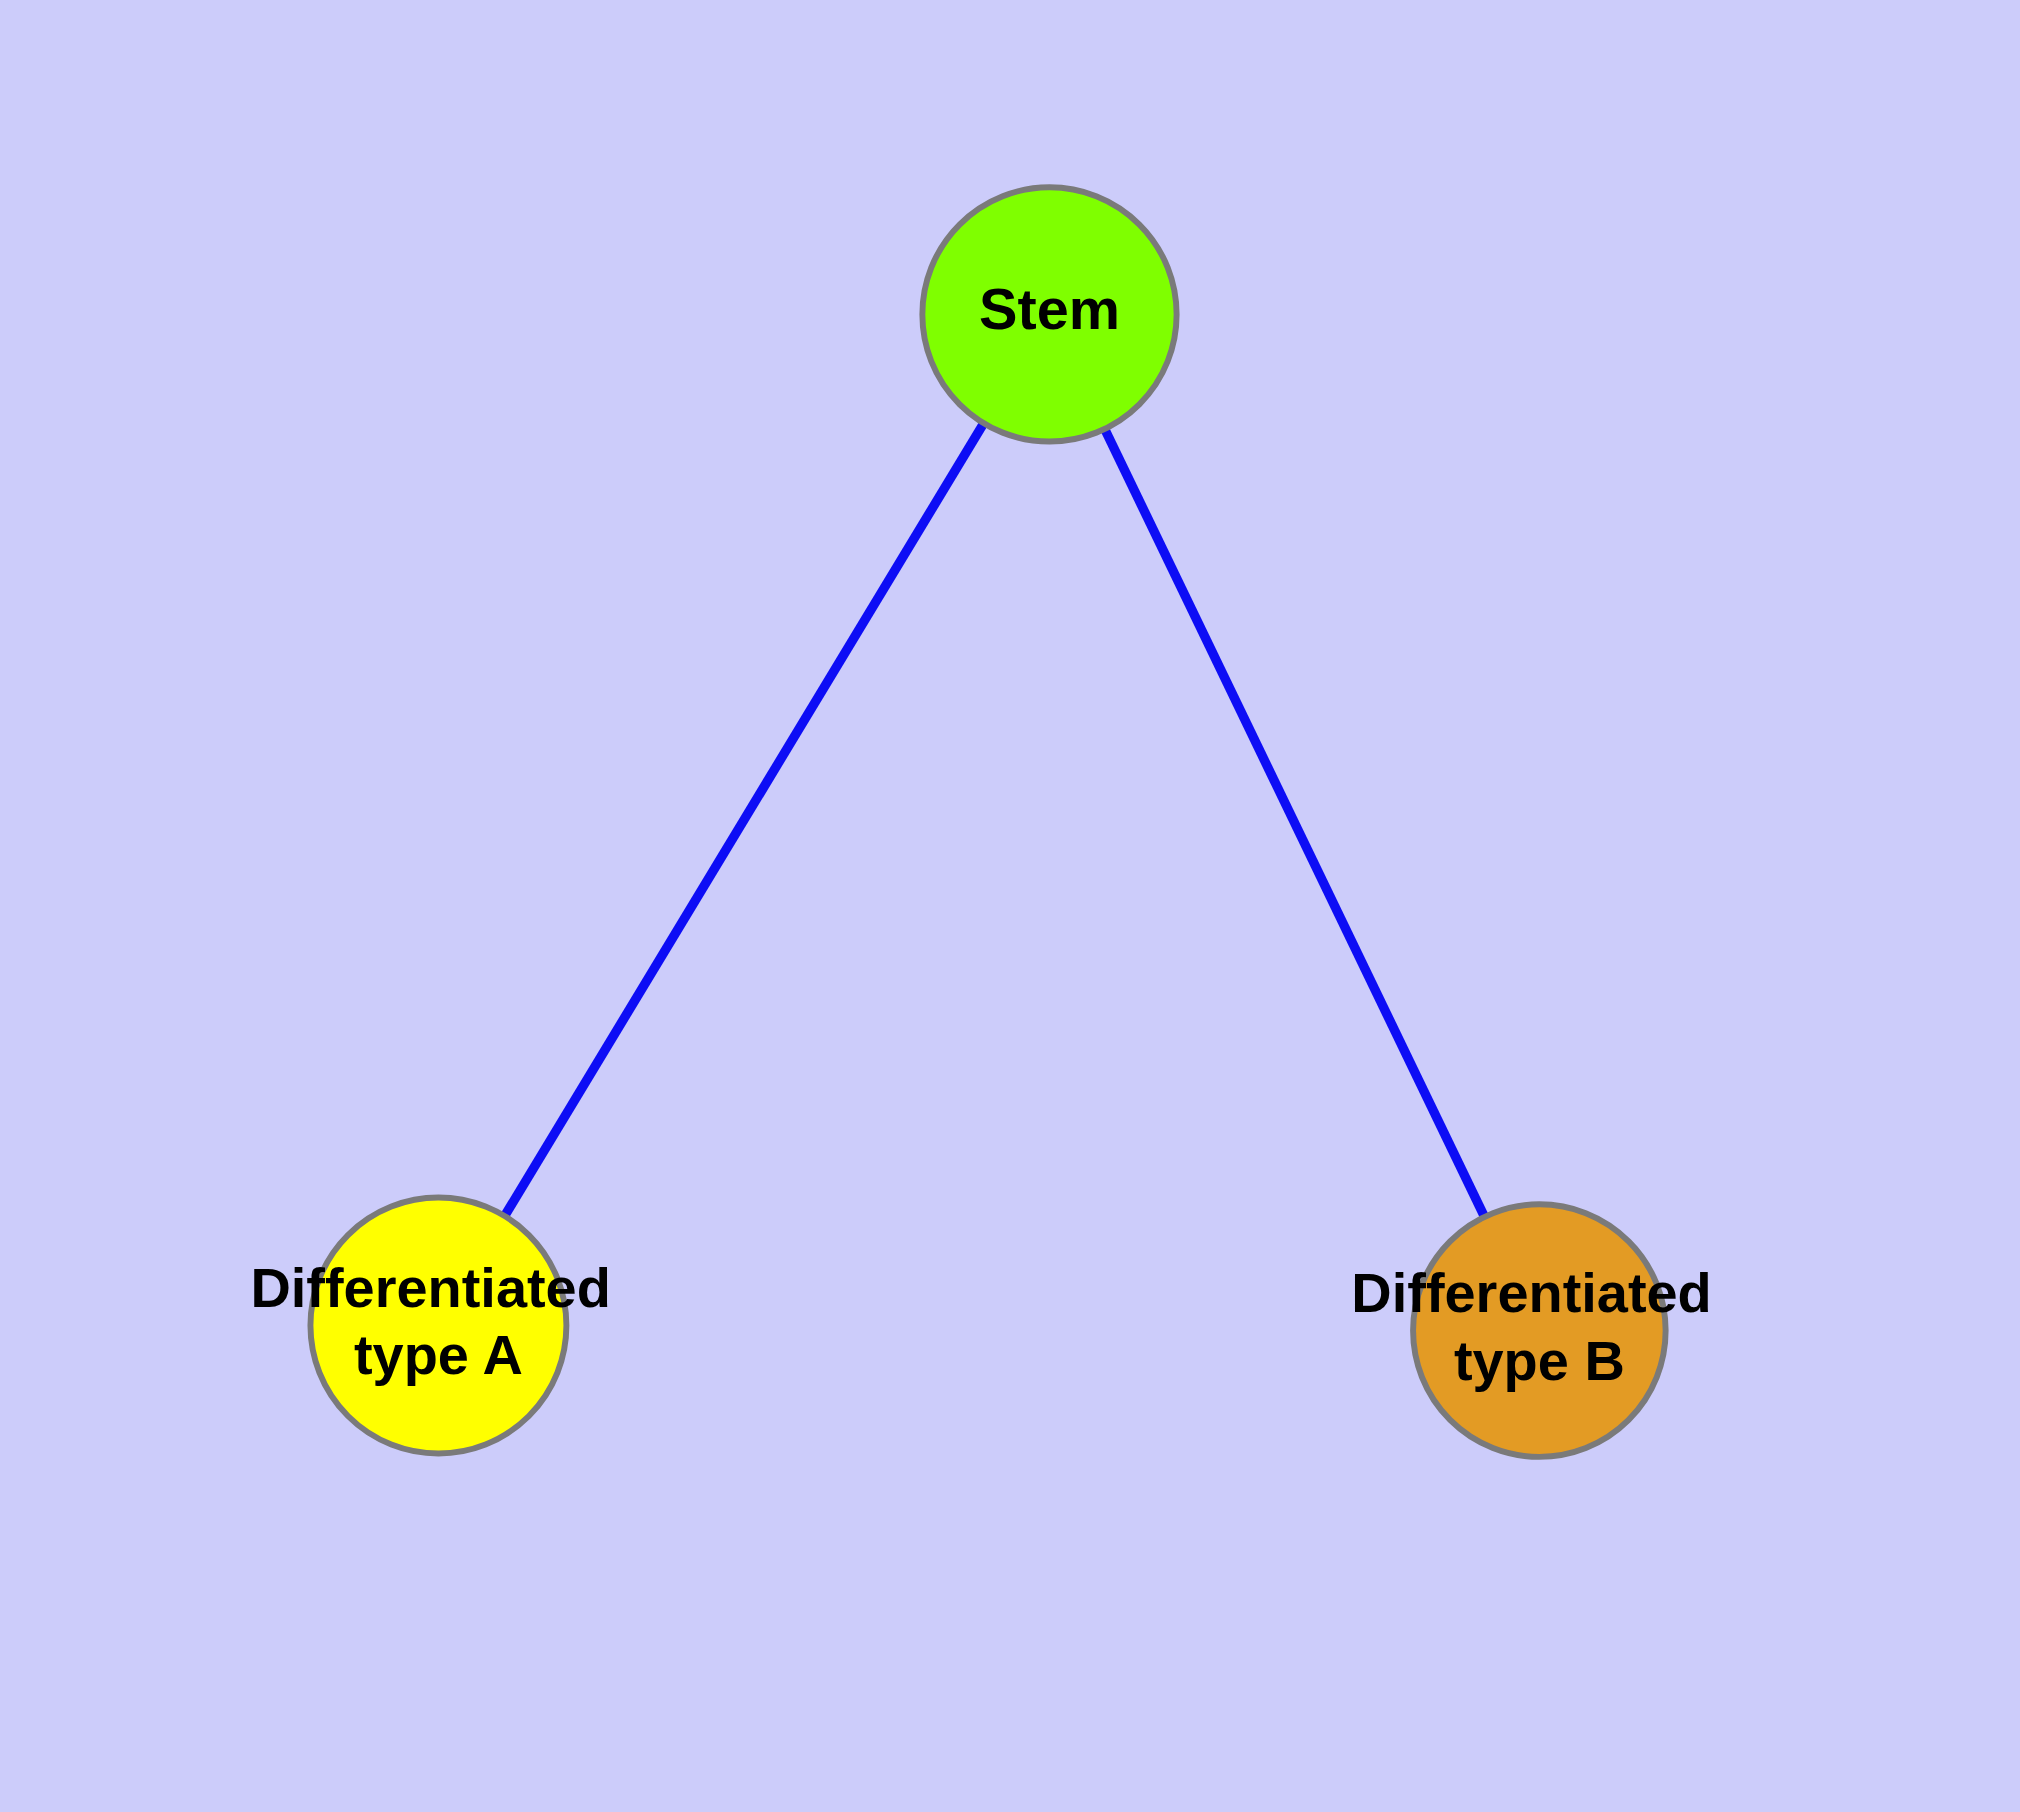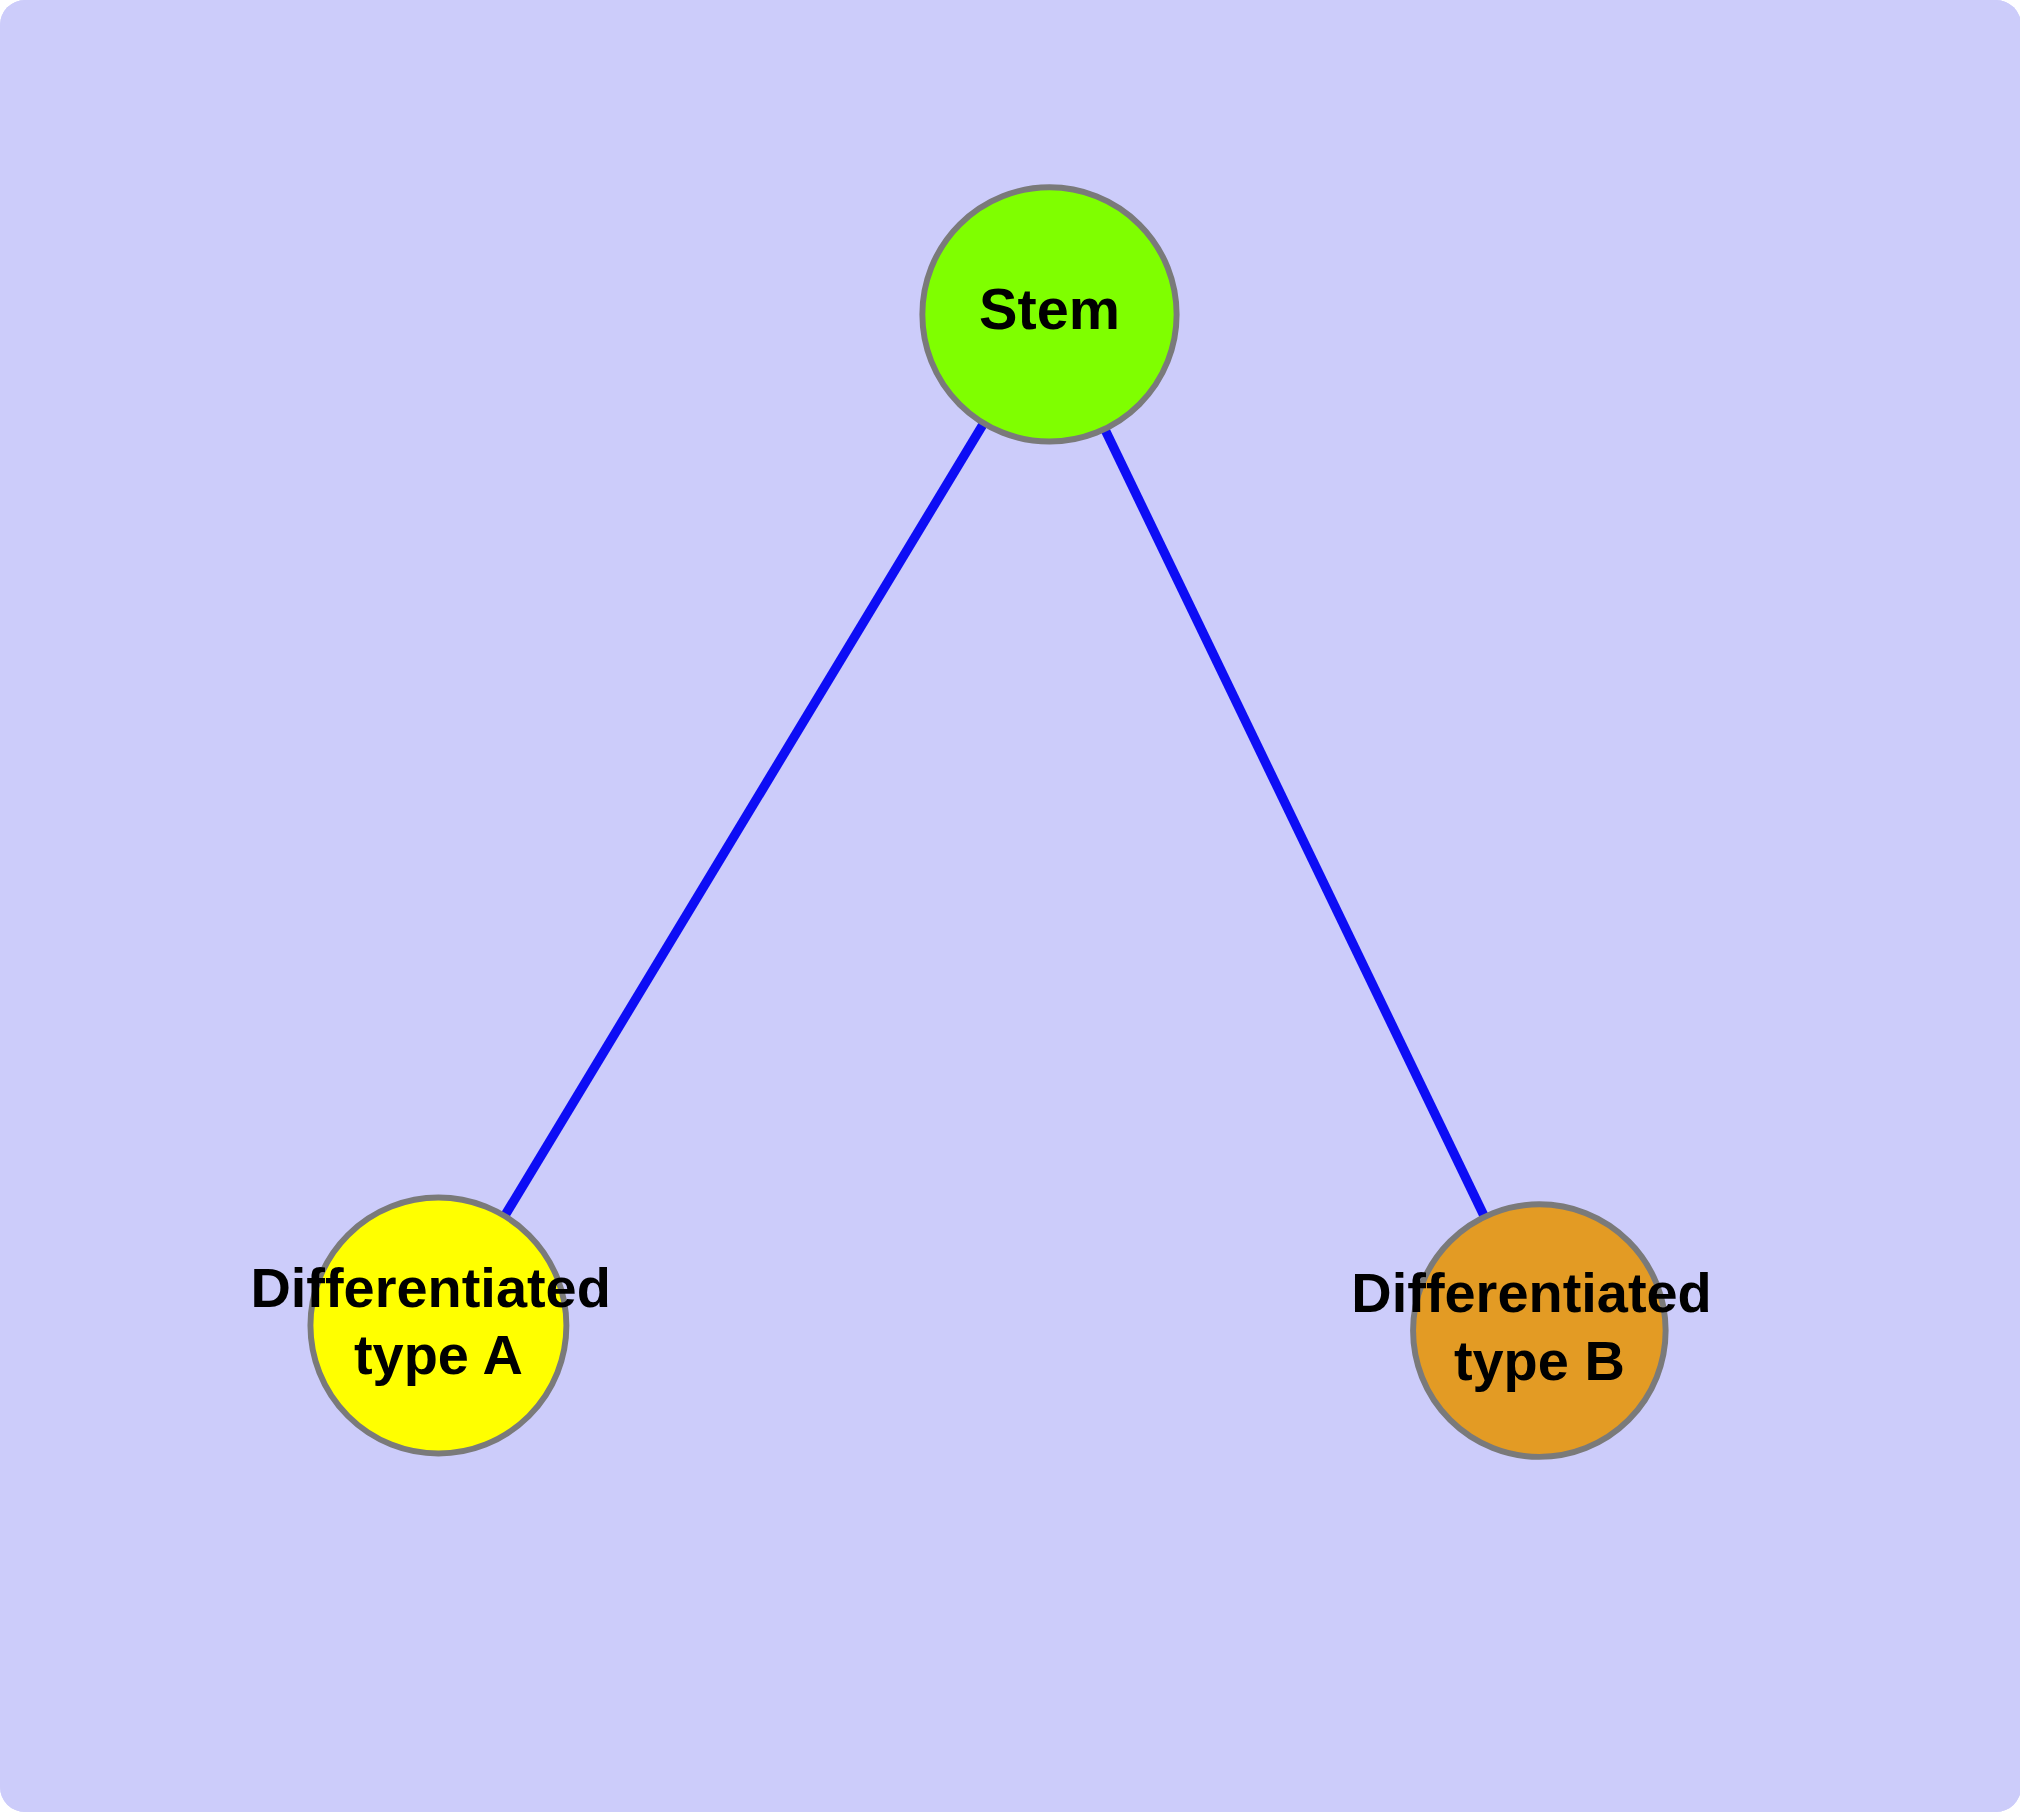--- a/index.html
+++ b/index.html
@@ -10,21 +10,20 @@
   body {
     background: #ffffff;
     font-family: "Liberation Sans", sans-serif;
   }
   #canvas {
     position: relative;
     width: 2021px;
     height: 1812px;
     overflow: hidden;
     background: #ccccfa;
-    border-radius: 25px;
   }
   #graph-svg {
     position: absolute;
     left: 0;
     top: 0;
     width: 2021px;
     height: 1812px;
     display: block;
   }
   .node-label {

